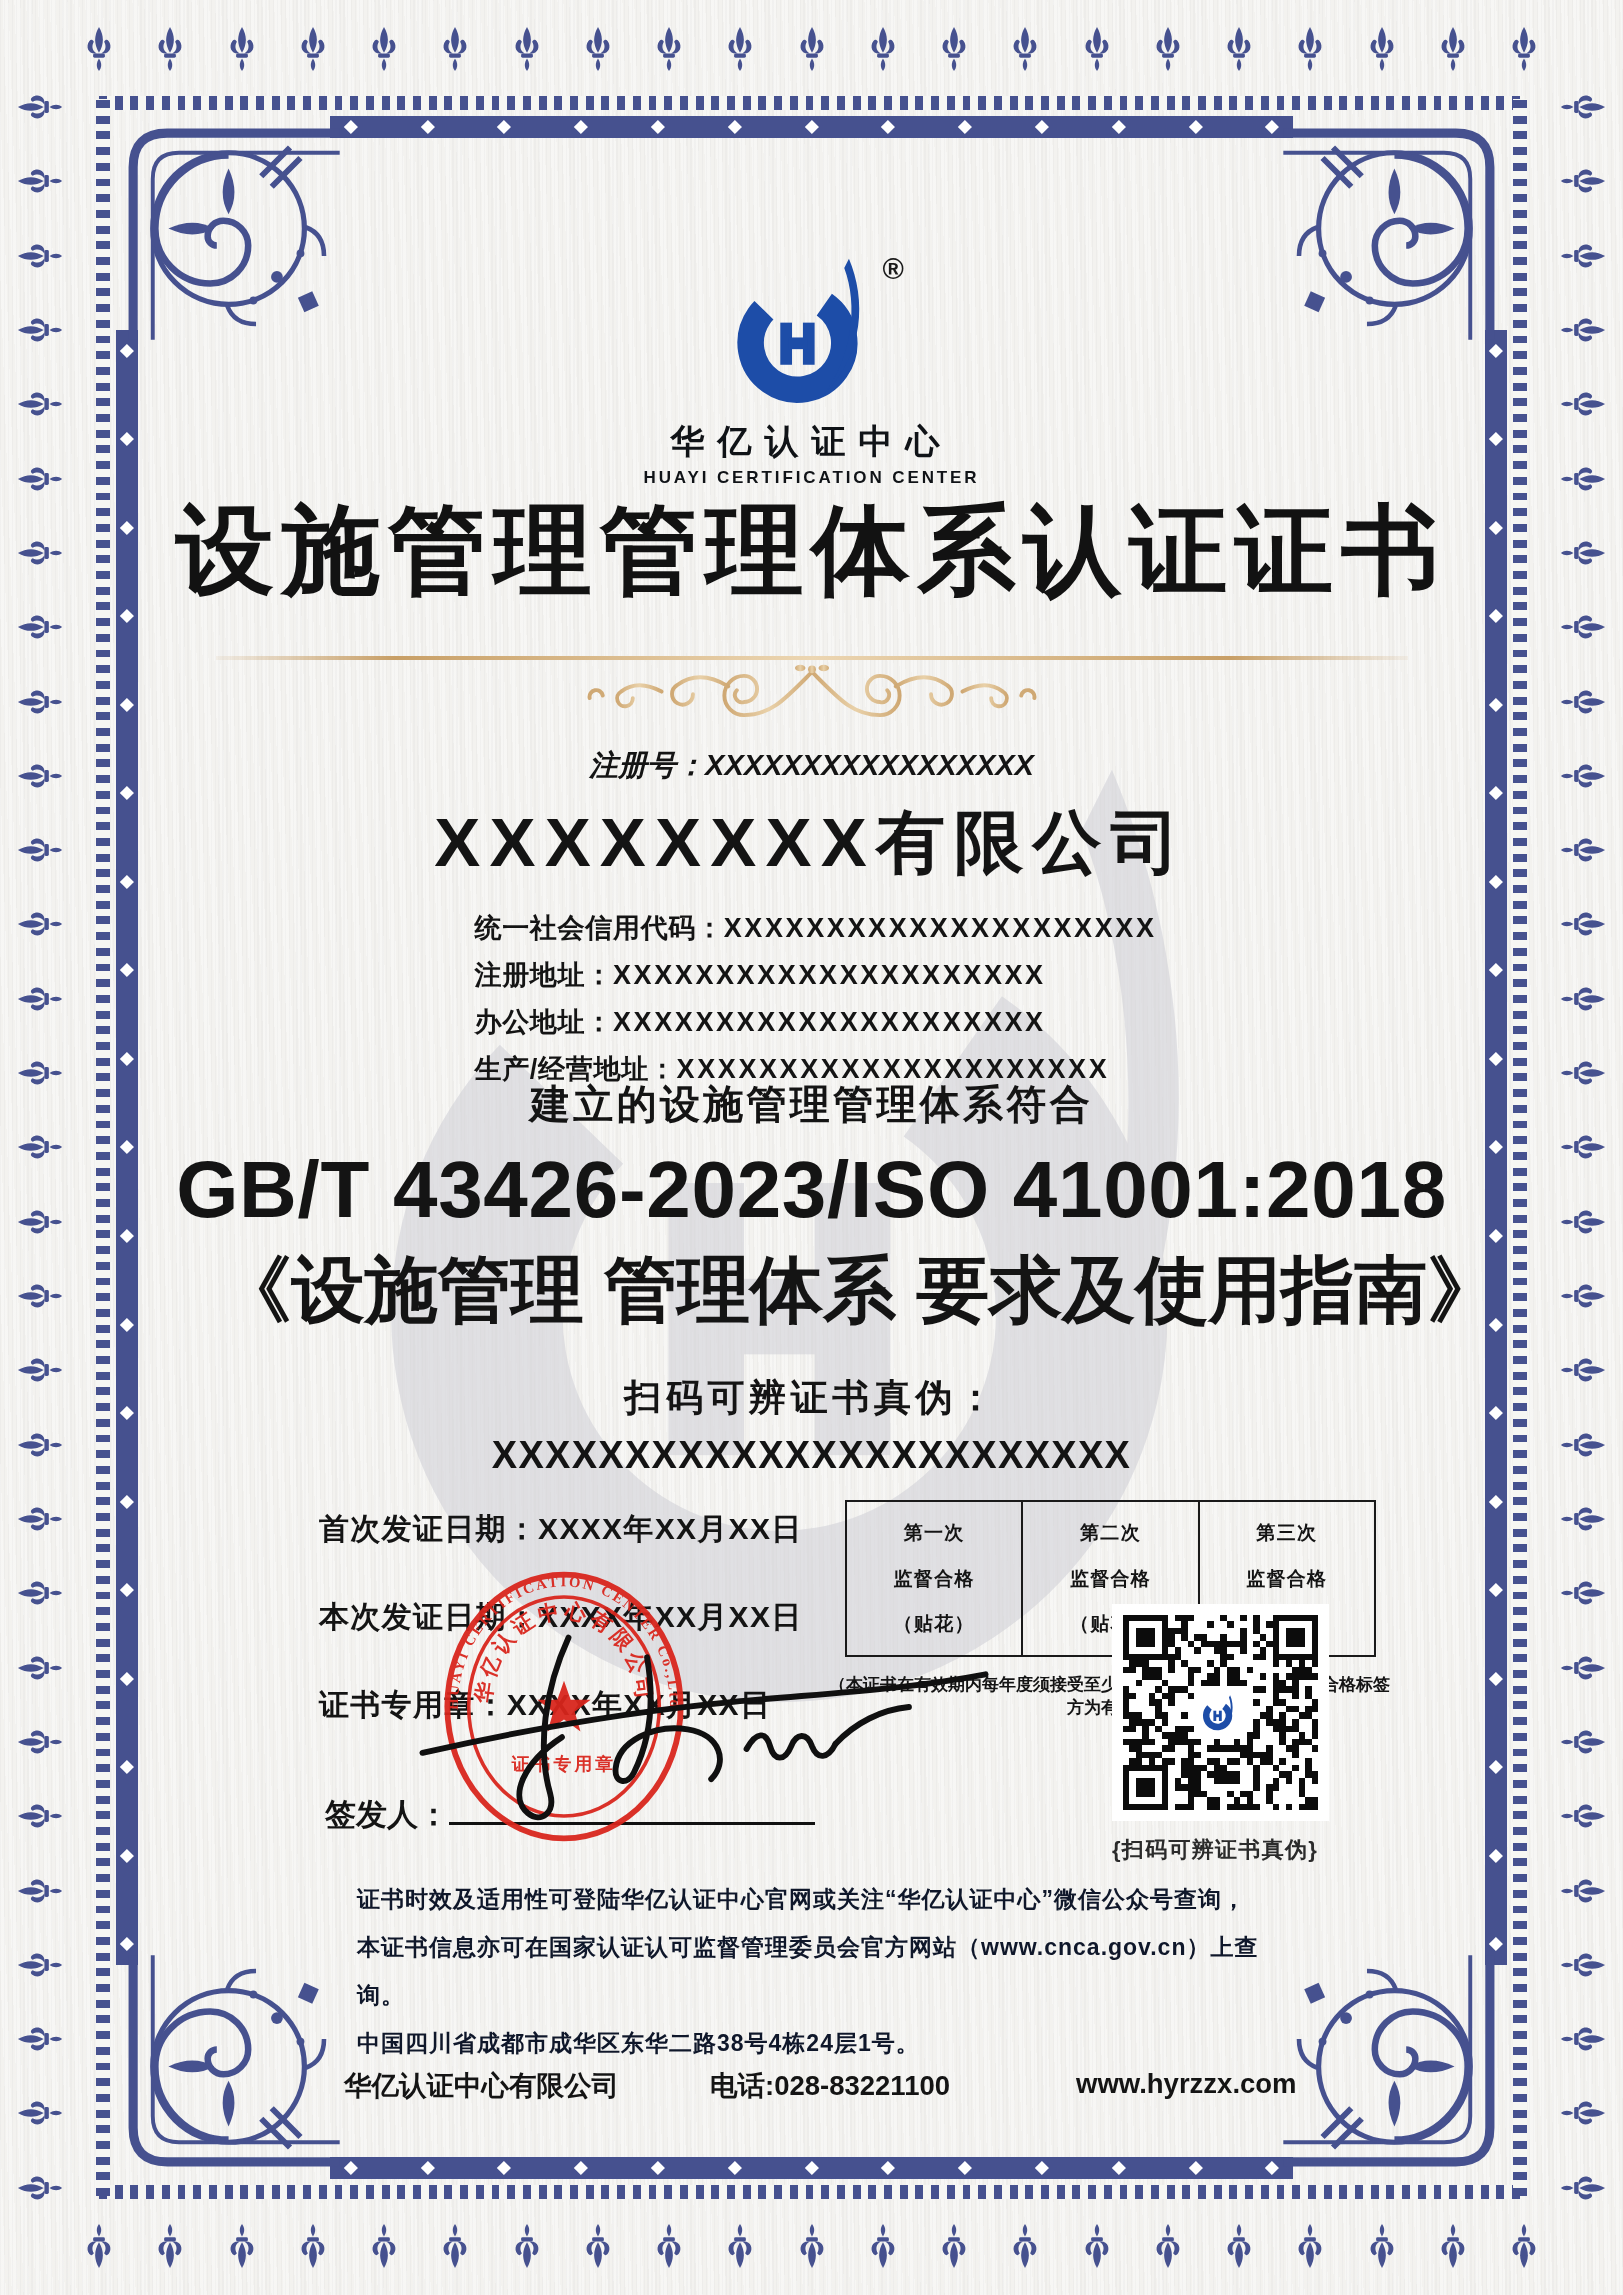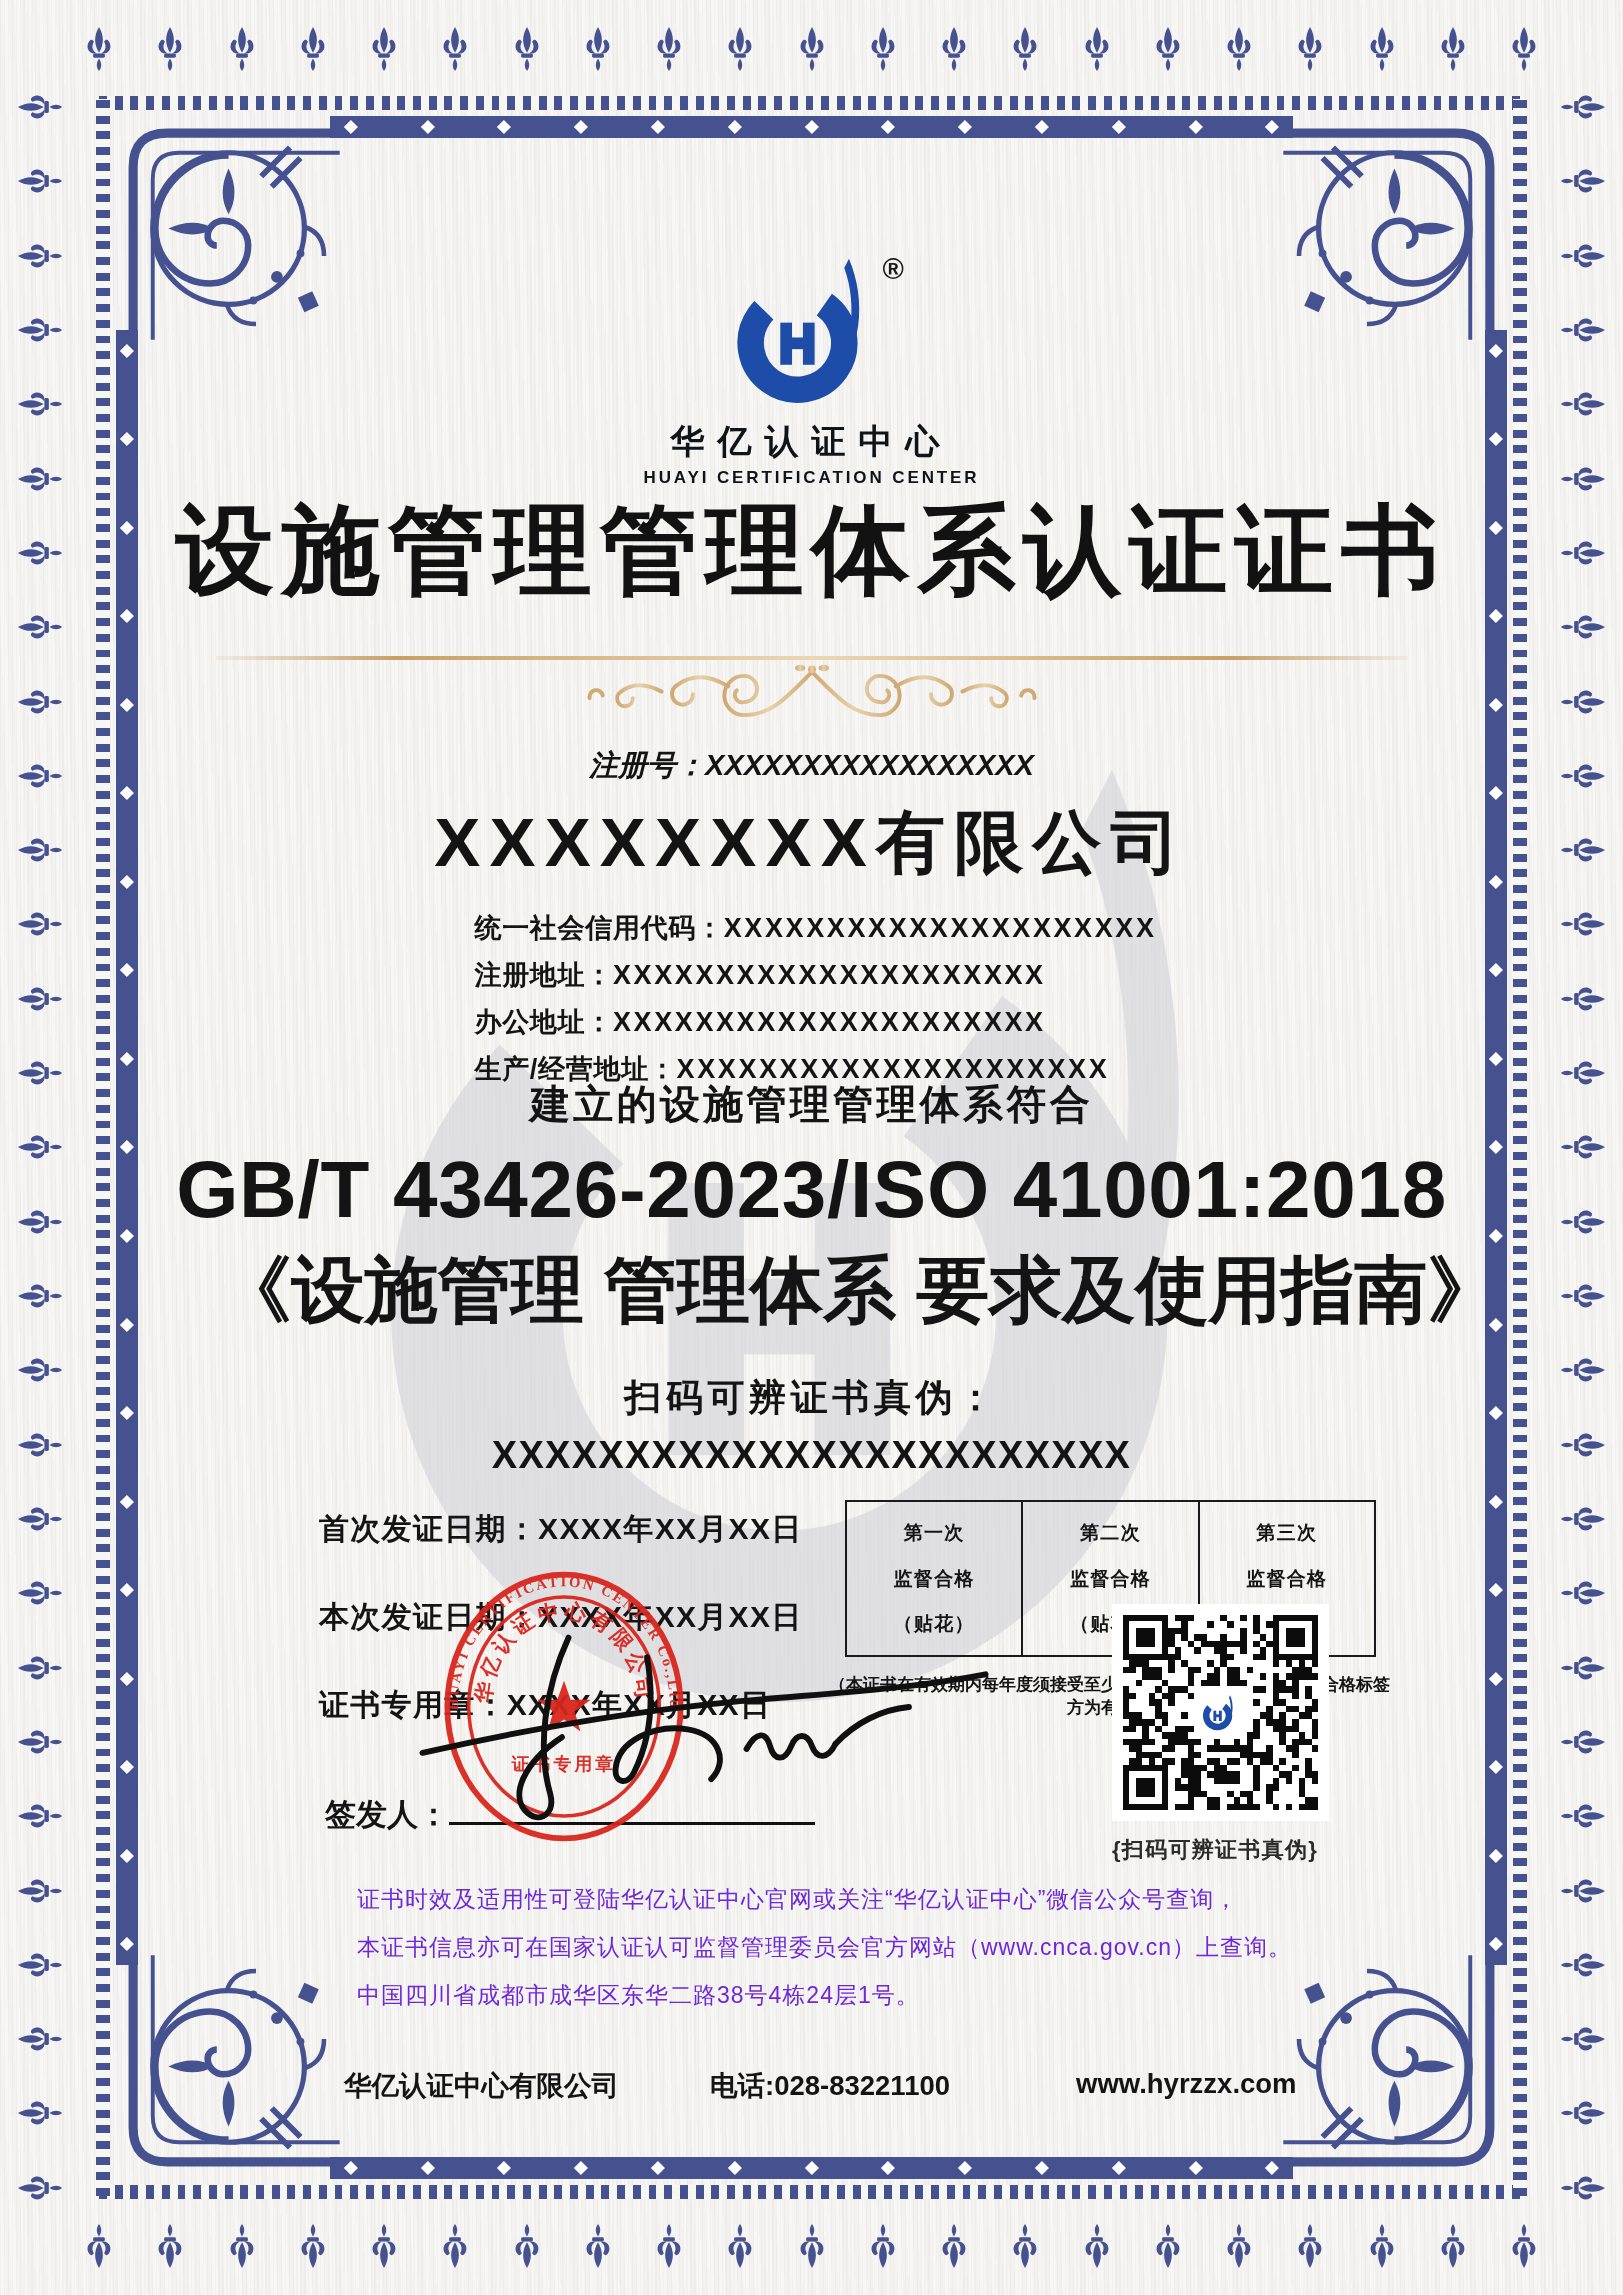--- a/index.html
+++ b/index.html
@@ -83,21 +83,21 @@
   .qr-quiet{background:#fff;padding:10.5px;display:inline-block;position:relative;}
   .qr-grid{width:196px;height:196px;display:grid;grid-template-columns:repeat(30,1fr);grid-template-rows:repeat(30,1fr);}
   .qr-grid i{background:#fff;}
   .qr-grid i.b{background:#0c0c0c;}
   .qr-badge{position:absolute;left:50%;top:50%;width:48px;height:48px;transform:translate(-50%,-50%);
     background:#fff;border-radius:9.2px;box-shadow:0 0 0 2px #fff;display:flex;align-items:center;justify-content:center;}
   .qr-badge svg{width:38px;height:38px;color:#1d4da8;}
   .qr-caption{margin-top:14.4px;font-size:22px;font-weight:700;color:#2b2b2b;letter-spacing:1.3px;}
   
   .paras{top:1875px;left:357px;width:942px;z-index:3;}
-  .paras div{font-size:23px;font-weight:400;line-height:48px;letter-spacing:1px;color:#6d28d9;}
+  .paras div{font-size:23px;font-weight:700;line-height:48px;letter-spacing:1px;color:#0f172a;}
   .footer{top:2068px;left:0;width:100%;z-index:3;font-size:27.5px;font-weight:800;}
   .footer span{position:absolute;white-space:nowrap;}
   .f-company{left:344px;}
   .f-phone{left:710px;}
   .f-site{left:1076px;}
   .hidden-defs{position:absolute;width:0;height:0;overflow:hidden;}
 </style>
 </head>
 <body>
 

